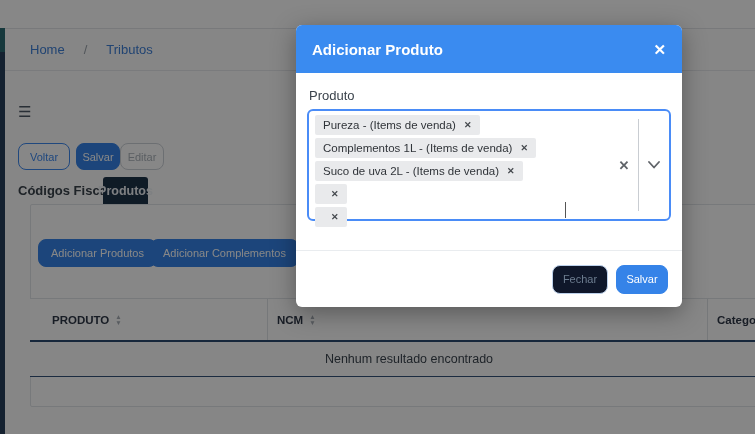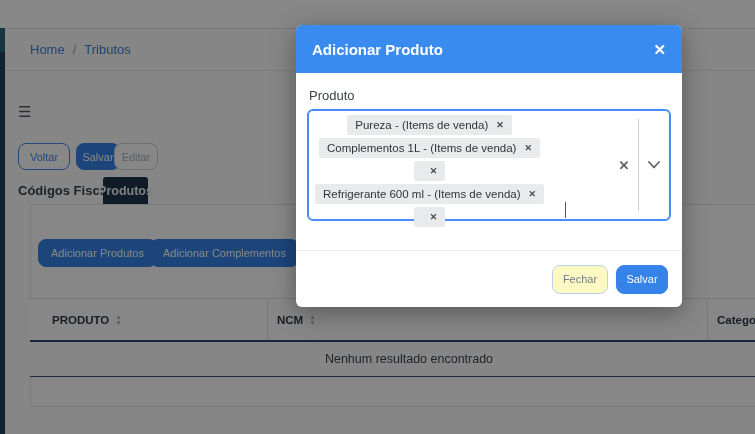--- a/index.html
+++ b/index.html
@@ -8,39 +8,39 @@
     background:#fdfdfd;font-family:"Liberation Sans",sans-serif;
     -webkit-font-smoothing:antialiased;
   }
   .abs{position:absolute;}
 
   
   .topbar{left:0;top:0;width:755px;height:28px;background:#ffffff;border-bottom:1px solid #e2e5e9;}
   .sliver-teal{left:0;top:28px;width:5px;height:24px;background:#2b6a72;}
   .sliver-navy{left:0;top:52px;width:5px;height:382px;background:#263f5c;}
 
-  .breadcrumb{left:30px;top:42px;font-size:13px;color:#3f80d8;display:flex;gap:8px;align-items:center;}
+  .breadcrumb{left:30px;top:42px;font-size:13px;color:#3f80d8;display:flex;gap:19px;align-items:center;}
   .breadcrumb .sep{color:#9aa2ab;}
   .breadcrumb a{color:#3f80d8;text-decoration:none;cursor:pointer;}
   .bc-divider{left:5px;top:70px;width:750px;height:0;border-top:1px solid #e6e9ec;}
 
   .heading{left:18px;top:103px;display:flex;align-items:center;gap:10px;
            font-size:14.5px;font-weight:600;color:#3a4450;}
   .menu-icon{font-size:15px;color:#4f5a66;font-weight:400;}
 
   .btn{display:inline-flex;align-items:center;justify-content:center;
        border-radius:8px;font-size:11px;box-sizing:border-box;cursor:pointer;
        font-family:"Liberation Sans",sans-serif;}
   .btn-outline-primary{background:#ffffff;border:1px solid #3e89ef;color:#3e89ef;}
   .btn-primary{background:#3583e8;border:1px solid #3583e8;color:#ffffff;}
   .btn-disabled{background:#ffffff;border:1px solid #cdd2d8;color:#abb2ba;cursor:default;}
 
   .btn-voltar{left:18px;top:143px;width:52px;height:27px;}
   .btn-salvar-page{left:76px;top:143px;width:44px;height:27px;}
-  .btn-editar{left:114px;top:143px;width:44px;height:27px;}
+  .btn-editar{left:120px;top:143px;width:44px;height:27px;}
 
   .tab-inactive{left:18px;top:183px;font-size:13px;font-weight:600;color:#39424b;cursor:pointer;}
   .tab-active{left:103px;top:177px;width:45px;height:27px;background:#1d3349;color:#eef2f6;
               font-size:12.5px;font-weight:600;display:flex;align-items:center;justify-content:center;
               border-radius:3px 3px 0 0;cursor:pointer;}
 
   .card{left:30px;top:204px;width:758px;height:203px;background:#ffffff;border:1px solid #e1e5e9;border-radius:2px;box-sizing:border-box;}
   .btn-add-prod{left:38px;top:239px;height:28px;padding:0 12px;}
   .btn-add-comp{left:150px;top:239px;height:28px;padding:0 12px;}
 
@@ -67,35 +67,35 @@
          z-index:20;box-shadow:0 6px 24px rgba(0,0,0,0.35);}
   .modal-header{position:absolute;left:0;top:0;right:0;height:48px;background:#3a8bf0;
                 border-radius:6px 6px 0 0;display:flex;align-items:center;justify-content:space-between;
                 padding:0 16px;box-sizing:border-box;}
   .modal-title{color:#ffffff;font-size:15px;font-weight:bold;}
   .modal-close{color:#ffffff;font-size:15px;font-weight:bold;cursor:pointer;line-height:1;}
 
   .field-label{position:absolute;left:13px;top:63px;font-size:13px;color:#3b434c;}
   .mselect{position:absolute;left:11px;top:84px;width:364px;height:112px;
            border:2px solid #4a8cf7;border-radius:6px;box-sizing:border-box;background:#fff;}
-  .tags{position:absolute;left:6px;top:4px;display:flex;flex-direction:column;align-items:center;gap:3px;}
+  .tags{position:absolute;left:6px;top:4px;display:flex;flex-direction:column;align-items:flex-start;gap:3px;}
   .tag{display:inline-flex;align-items:center;background:#e9eaec;border-radius:2px;height:20px;
        padding:0 8px;font-size:11.5px;color:#303439;white-space:nowrap;}
   .tag-x{margin-left:8px;font-size:9px;font-weight:bold;color:#44484d;cursor:pointer;}
   .caret{position:absolute;left:256px;top:91px;width:1px;height:16px;background:#555;}
   .sel-controls{position:absolute;right:0;top:0;bottom:0;display:flex;align-items:stretch;}
   .sel-clear{width:28px;display:flex;align-items:center;justify-content:center;
              color:#5f6368;font-size:13px;font-weight:bold;cursor:pointer;}
   .sel-sep{width:1px;background:#c9cdd2;margin:8px 0;}
   .sel-chev{width:30px;display:flex;align-items:center;justify-content:center;cursor:pointer;}
 
   .modal-footer{position:absolute;left:0;right:0;bottom:0;height:57px;border-top:1px solid #e9ecef;
                 display:flex;align-items:center;justify-content:flex-end;gap:8px;padding:0 14px;
                 box-sizing:border-box;}
-  .btn-fechar{width:56px;height:29px;background:#fef9c3;border:1px solid #bcd0ea;color:#6d7d90;}
+  .btn-fechar{width:56px;height:29px;background:#0f172a;border:1px solid #bcd0ea;color:#6d7d90;}
   .btn-salvar-modal{width:52px;height:29px;}
 </style>
 </head>
 <body>
 
 <div class="screen">
 
   <div class="abs topbar"></div>
   <div class="abs sliver-teal"></div>
   <div class="abs sliver-navy"></div>
@@ -161,24 +161,24 @@
       <div class="tags">
         <span class="tag">
           <span>Pureza - (Items de venda)</span>
           <span class="tag-x">✕</span>
         </span>
         <span class="tag">
           <span>Complementos 1L - (Items de venda)</span>
           <span class="tag-x">✕</span>
         </span>
         <span class="tag">
-          <span class="tag-x">✕</span>
-        </span>
-        <span class="tag">
-          <span>Refrigerante 600 ml - (Items de venda)</span>
+          <span>Suco de uva 2L - (Items de venda)</span>
+          <span class="tag-x">✕</span>
+        </span>
+        <span class="tag">
           <span class="tag-x">✕</span>
         </span>
         <span class="tag">
           <span class="tag-x">✕</span>
         </span>
       </div>
       <div class="caret"></div>
       <div class="sel-controls">
         <div class="sel-clear">✕</div>
         <div class="sel-sep"></div>

